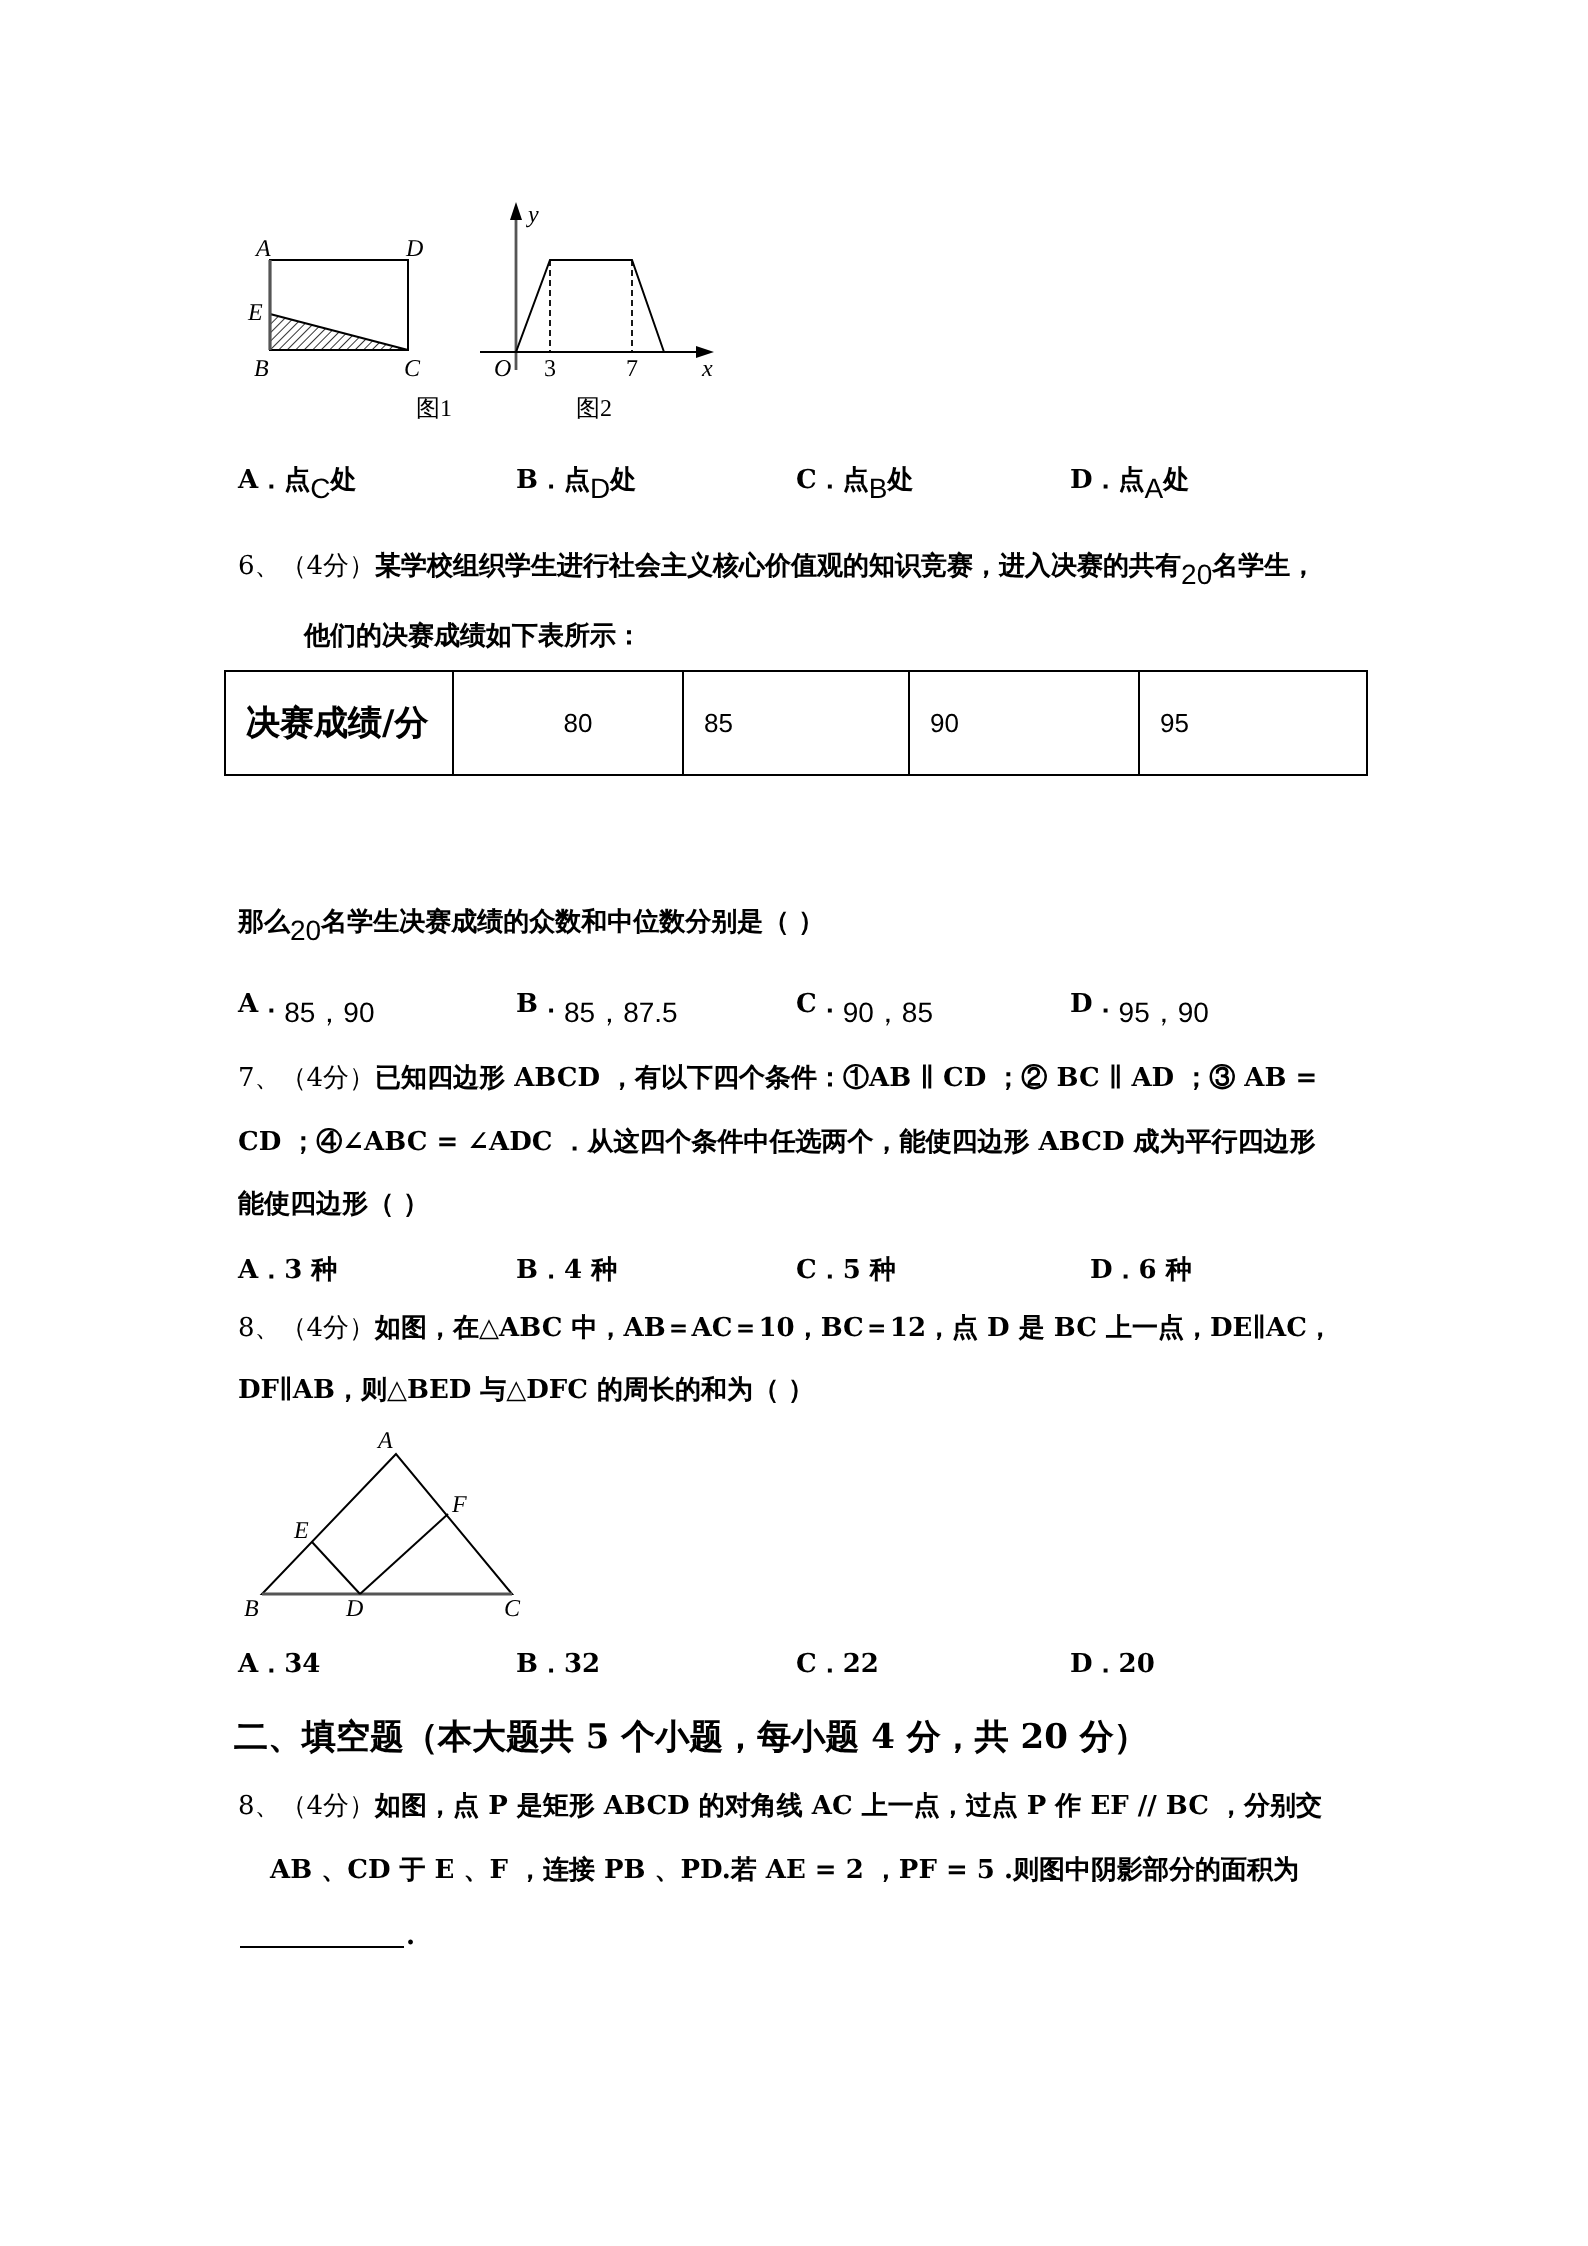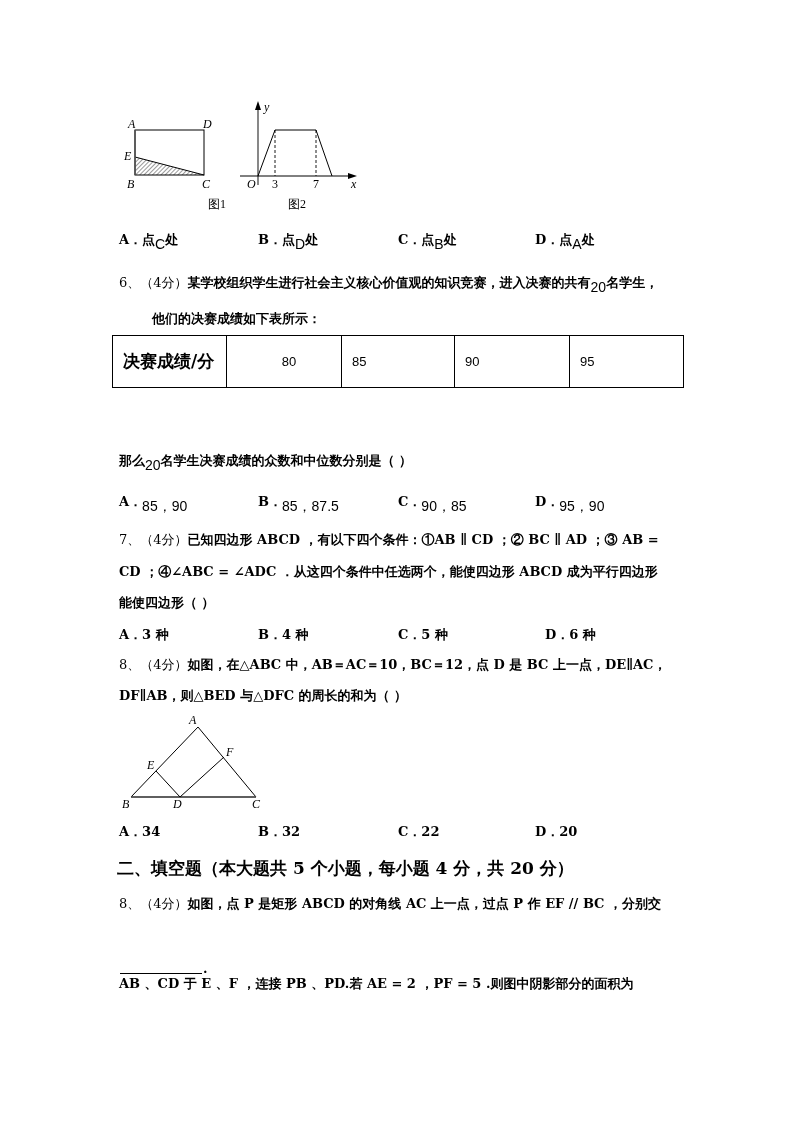--- a/index.html
+++ b/index.html
@@ -152,15 +152,15 @@
 </div>
 <div class="abs opt" style="left:535px;top:823px;">
   <span>D．</span><span>20</span>
 </div>
 
 <div class="abs section" style="left:117px;top:857px;">二、填空题（本大题共 5 个小题，每小题 4 分，共 20 分）</div>
 
 <div class="abs q" style="left:119px;top:896px;">
   <span class="qn">8、（4分）</span><span>如图，点 P 是矩形 ABCD 的对角线 AC 上一点，过点 P 作 EF // BC ，分别交</span>
 </div>
-<div class="abs q" style="left:119px;top:928px;margin-top:48px;">AB 、CD 于 E 、F ，连接 PB 、PD.若 AE = 2 ，PF = 5 .则图中阴影部分的面积为</div>
+<div class="abs q" style="left:135px;top:928px;">AB 、CD 于 E 、F ，连接 PB 、PD.若 AE = 2 ，PF = 5 .则图中阴影部分的面积为</div>
 <div class="blank"></div>
 <span class="abs q" style="left:203px;top:961px;">.</span>
 
 </body></html>

